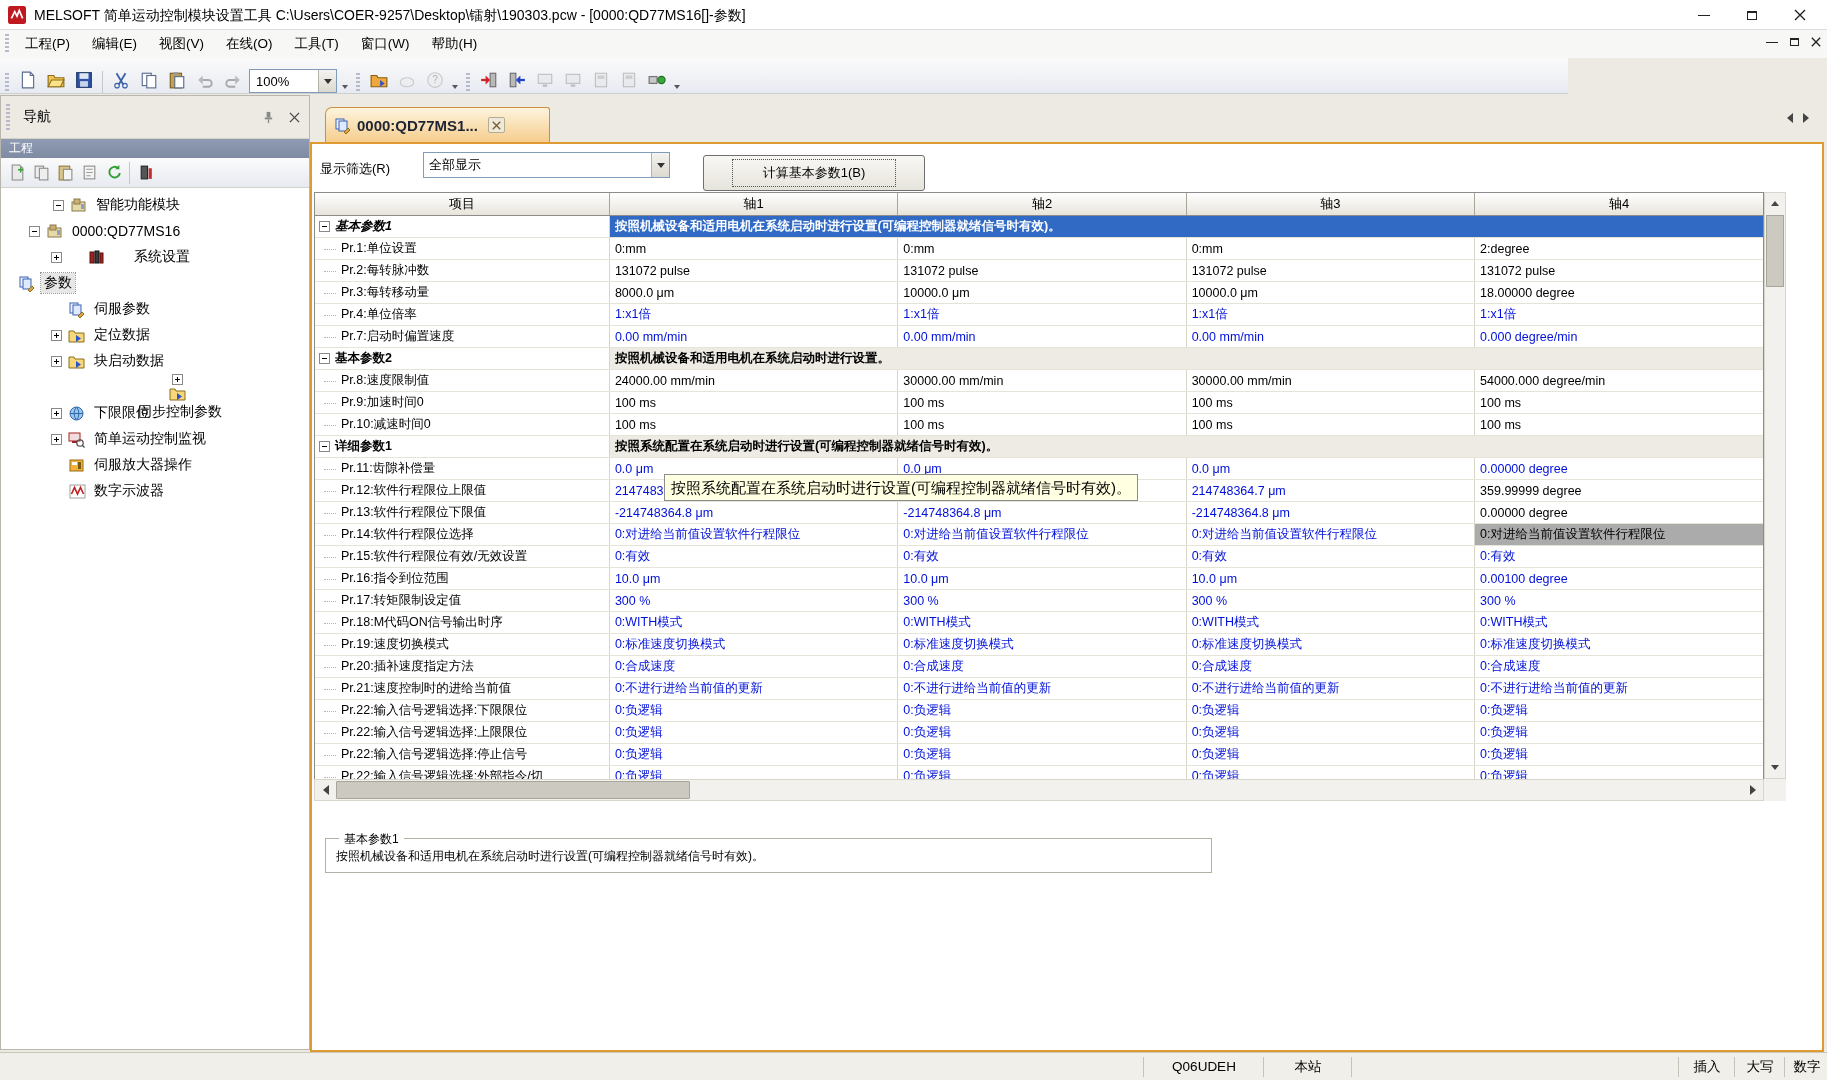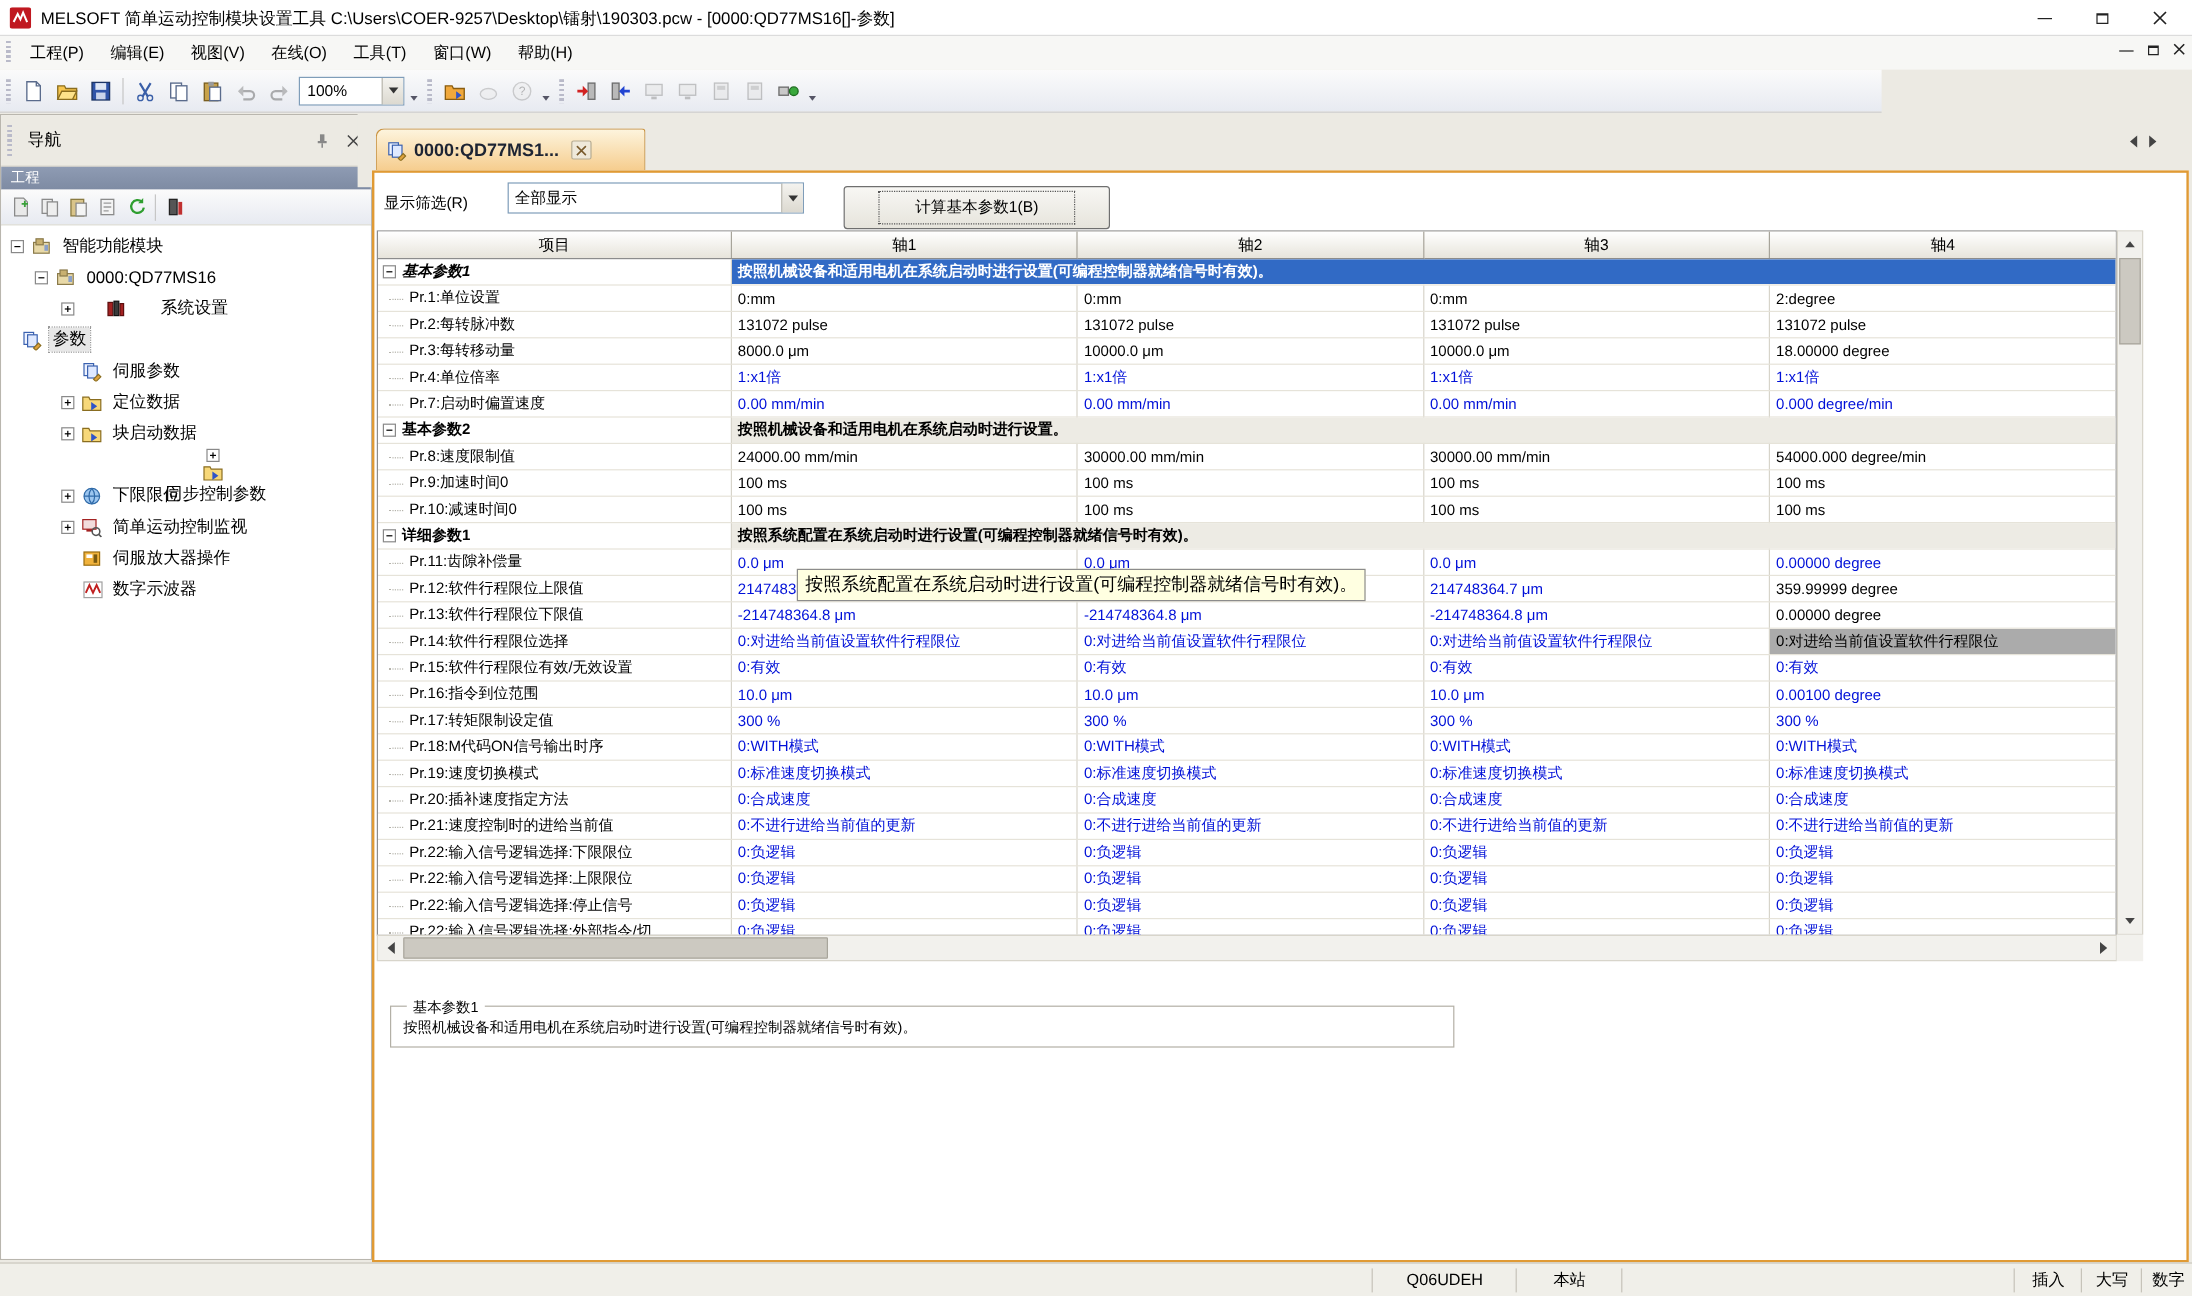--- a/index.html
+++ b/index.html
@@ -19,21 +19,21 @@
   .glyph-min{width:12px;height:1px;background:#222;}
   .glyph-max{width:10px;height:9px;border:1px solid #222;border-top-width:2px;}
 
   
   .menubar{left:0;top:30px;width:1827px;height:28px;background:#f7f7f5;display:flex;align-items:center;}
   .grip{width:4px;height:20px;margin:0 5px;background:repeating-linear-gradient(to bottom,#b9bac9 0 2px,transparent 2px 4px);}
   .menu-item{font-size:13.5px;padding:0 11px;line-height:28px;}
   .mdi-btns{right:6px;top:33px;display:flex;gap:12px;align-items:center;}
 
   
-  .toolbar{left:0;top:58px;width:1568px;height:36px;background:linear-gradient(#fbfbfb,#e7eaf1);border-bottom:1px solid #cfcfcf;display:flex;align-items:center;}
+  .toolbar{left:0;top:58px;width:1568px;height:36px;background:linear-gradient(#fbfbfb,#e7eaf1);border-bottom:1px solid #cfcfcf;display:flex;align-items:flex-end;}
   .tbtn{width:26px;height:26px;margin:0 1px;display:flex;align-items:center;justify-content:center;border-radius:2px;}
   .tbtn svg{width:18px;height:18px;}
   .dis{filter:grayscale(1);opacity:.45;}
   .tsep{width:1px;height:22px;background:#c6c6c6;margin:0 4px;}
   .chev{width:12px;height:24px;display:flex;align-items:flex-end;justify-content:center;padding-bottom:4px;}
   .chev .tri{width:0;height:0;border-left:3.5px solid transparent;border-right:3.5px solid transparent;border-top:4px solid #556;}
   .zoombox{width:88px;height:24px;background:#fff;border:1px solid #7f9db9;display:flex;align-items:center;margin:0 2px;}
   .zoombox .zval{flex:1;font-size:13px;padding-left:6px;}
   .dropbtn{width:18px;height:100%;background:linear-gradient(#f4f3ef,#dcd9d0);border-left:1px solid #b5b2a8;display:flex;align-items:center;justify-content:center;}
   .tri-down{width:0;height:0;border-left:4px solid transparent;border-right:4px solid transparent;border-top:5px solid #333;}
@@ -52,21 +52,21 @@
   .tree-row.selected .tlabel{background:#e7e7e7;outline:1px dotted #9a9a9a;}
   .exp{width:11px;height:11px;border:1px solid #898989;background:#fff;position:relative;flex:none;margin-right:6px;}
   .exp::before{content:"";position:absolute;left:2px;right:2px;top:4px;border-top:1px solid #000;}
   .exp.plus::after{content:"";position:absolute;top:2px;bottom:2px;left:4px;border-left:1px solid #000;}
   .exp-spacer{width:17px;flex:none;}
   .ticon{width:18px;height:17px;margin-right:5px;flex:none;}
   .ticon svg{width:17px;height:17px;}
   .tlabel{padding:1px 3px;}
 
   
-  .tabzone{left:298px;top:95px;width:1517px;height:61px;background:#eceae3;}
+  .tabzone{left:310px;top:95px;width:1517px;height:61px;background:#eceae3;}
   .tab{left:15px;top:12px;height:35px;min-width:225px;background:linear-gradient(#fdf4dd,#f6cd8e);border:1px solid #c9913c;border-bottom:none;border-radius:7px 3px 0 0;display:flex;align-items:center;padding:0 8px;}
   .tab .dicon{width:17px;height:17px;margin-right:6px;}
   .tablabel{font-size:15px;font-weight:bold;color:#1d2433;margin-right:10px;}
   .tabclose{width:17px;height:16px;background:#efe9da;border:1px solid #b6ac92;border-radius:2px;display:flex;align-items:center;justify-content:center;}
   .docnav{right:18px;top:18px;display:flex;gap:10px;}
   .tri-l{width:0;height:0;border-top:5px solid transparent;border-bottom:5px solid transparent;border-right:6px solid #444;}
   .tri-r{width:0;height:0;border-top:5px solid transparent;border-bottom:5px solid transparent;border-left:6px solid #444;}
 
   .doccontent{left:310px;top:142px;width:1514px;height:910px;background:#fff;border:2px solid var(--frame-orange);}
   .filterlabel{left:8px;top:16px;font-size:13px;}
@@ -355,21 +355,21 @@
         </div>
       <div class="tsep"></div>
       <div class="ntbtn">
           <svg viewBox="0 0 16 16">
             <rect x="3" y="2" width="6" height="12" fill="#555" stroke="#222"></rect>
             <rect x="10" y="4" width="3" height="10" fill="#c03030"></rect>
           </svg>
         </div>
     </div>
     <div class="abs tree" id="nav-tree">
-        <div class="tree-row" style="padding-left: 8px;">
+        <div class="tree-row" style="padding-left: 8px; margin-left: 44px;">
           <span class="exp"></span>
           <span class="ticon"><svg viewBox="0 0 17 17">
               <rect x="2" y="5" width="13" height="9" fill="#e8d9a8" stroke="#8a7a4a"></rect>
               <rect x="4" y="2" width="6" height="5" fill="#c8b070" stroke="#8a7a4a"></rect>
               <rect x="11" y="7" width="3" height="5" fill="#8aa0c8"></rect>
             </svg></span>
           <span class="tlabel">智能功能模块</span>
         </div>
         <div class="tree-row" style="padding-left: 28px;">
           <span class="exp"></span>

